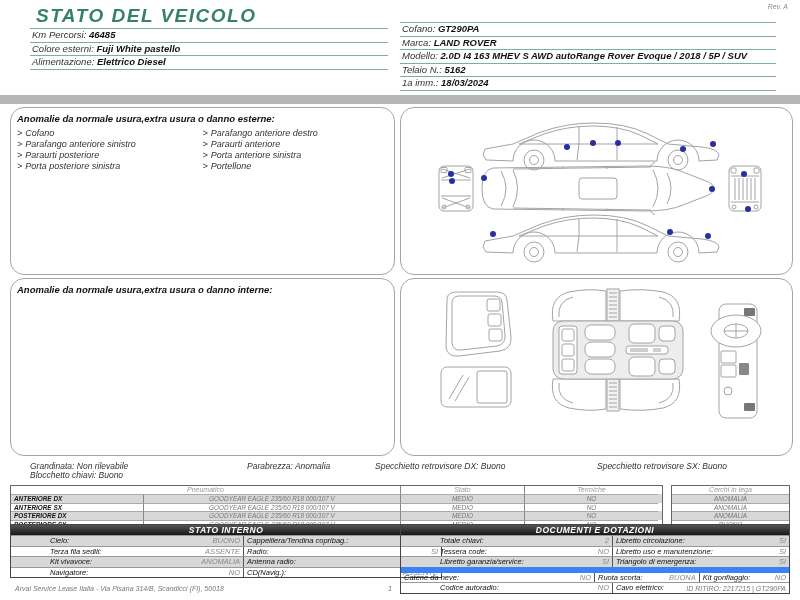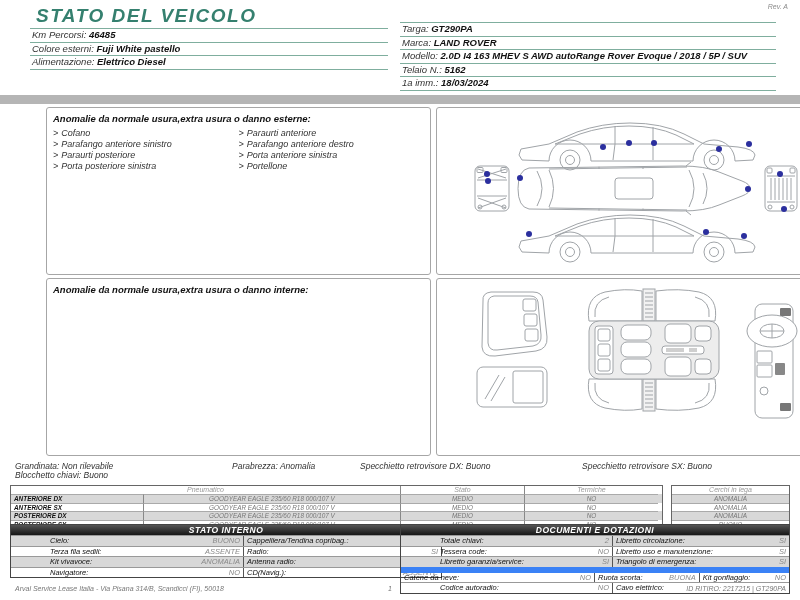--- a/index.html
+++ b/index.html
@@ -12,34 +12,34 @@
 
   .info-block{position:absolute;font-size:9.5px;border-top:1px solid #7fae9e;}
   .info-left{top:28px;left:30px;width:358px;}
   .info-right{top:22px;left:400px;width:376px;}
   .info-row{border-bottom:1px solid #7fae9e;padding:1px 2px 1px 2px;line-height:10.5px;}
   .info-row .lbl{color:#333;}
   .info-row .val{font-weight:bold;color:#111;}
 
   .graybar{position:absolute;top:95px;left:0;width:800px;height:9px;background:#b5b5b5;}
 
-  .panel{position:absolute;border:1px solid #a6a6a6;border-radius:3px;background:#fff;margin-left:36px;}
+  .panel{position:absolute;border:1px solid #a6a6a6;border-radius:14px;background:#fff;}
   .ext-left{top:107px;left:10px;width:383px;height:166px;}
   .ext-right{top:107px;left:400px;width:391px;height:166px;}
   .int-left{top:278px;left:10px;width:383px;height:176px;}
   .int-right{top:278px;left:400px;width:391px;height:176px;}
   .panel-title{font-size:9.5px;font-weight:bold;color:#111;padding:5px 6px 2px 6px;}
   .anomaly-cols{display:flex;padding:2px 6px;font-size:9px;color:#333;}
   .anomaly-col{width:50%;}
   .anomaly-item{line-height:11px;white-space:nowrap;}
   .anomaly-item .bullet{margin-right:3px;color:#333;}
 
   .panel svg{display:block;}
 
-  .summary{position:absolute;top:461px;left:0;width:656px;height:20px;font-size:8.5px;color:#333;}
+  .summary{position:absolute;top:461px;left:15px;width:656px;height:20px;font-size:8.5px;color:#333;}
   .s-item{position:absolute;top:0;white-space:nowrap;}
   .s-line2{position:absolute;top:9px;left:15px;white-space:nowrap;}
 
   .tire-table{position:absolute;top:485px;left:10px;width:653px;font-size:6.4px;
               border:1px solid #666;box-sizing:border-box;}
   .tt-hrow,.tt-row{display:grid;grid-template-columns:133px 257px 124px 133px;}
   .tt-hrow>div{color:#999;font-size:7px;text-align:center;line-height:8px;height:8px;
                border-right:1px solid #888;overflow:hidden;}
   .tt-hrow .tt-pneu{grid-column:1/3;}
   .tt-row>div{line-height:7.5px;height:7.5px;border-top:1px solid #aaa;border-right:1px solid #888;
@@ -87,21 +87,21 @@
     <div class="info-row">
       <span class="lbl">Colore esterni: </span><span class="val">Fuji White pastello</span>
     </div>
     <div class="info-row">
       <span class="lbl">Alimentazione: </span><span class="val">Elettrico Diesel</span>
     </div>
   </div>
 
   <div class="info-block info-right">
     <div class="info-row">
-      <span class="lbl">Targa: </span><span class="val">GT290PA</span>
+      <span class="lbl">Cofano: </span><span class="val">GT290PA</span>
     </div>
     <div class="info-row">
       <span class="lbl">Marca: </span><span class="val">LAND ROVER</span>
     </div>
     <div class="info-row">
       <span class="lbl">Modello: </span><span class="val">2.0D I4 163 MHEV S AWD autoRange Rover Evoque / 2018 / 5P / SUV</span>
     </div>
     <div class="info-row">
       <span class="lbl">Telaio N.: </span><span class="val">5162</span>
     </div>
@@ -115,22 +115,22 @@
   <div class="panel ext-left">
     <div class="panel-title">Anomalie da normale usura,extra usura o danno esterne:</div>
     <div class="anomaly-cols">
       <div class="anomaly-col">
         <div class="anomaly-item"><span class="bullet">&gt;</span><span>Cofano</span></div>
         <div class="anomaly-item"><span class="bullet">&gt;</span><span>Parafango anteriore sinistro</span></div>
         <div class="anomaly-item"><span class="bullet">&gt;</span><span>Paraurti posteriore</span></div>
         <div class="anomaly-item"><span class="bullet">&gt;</span><span>Porta posteriore sinistra</span></div>
       </div>
       <div class="anomaly-col">
+        <div class="anomaly-item"><span class="bullet">&gt;</span><span>Parafango anteriore destro</span></div>
         <div class="anomaly-item"><span class="bullet">&gt;</span><span>Paraurti anteriore</span></div>
-        <div class="anomaly-item"><span class="bullet">&gt;</span><span>Parafango anteriore destro</span></div>
         <div class="anomaly-item"><span class="bullet">&gt;</span><span>Porta anteriore sinistra</span></div>
         <div class="anomaly-item"><span class="bullet">&gt;</span><span>Portellone</span></div>
       </div>
     </div>
   </div>
 
   <div class="panel ext-right">
     <svg width="391" height="166" viewBox="0 0 391 166">
       <g stroke="#a0a4a8" fill="none" stroke-width="1">
 

